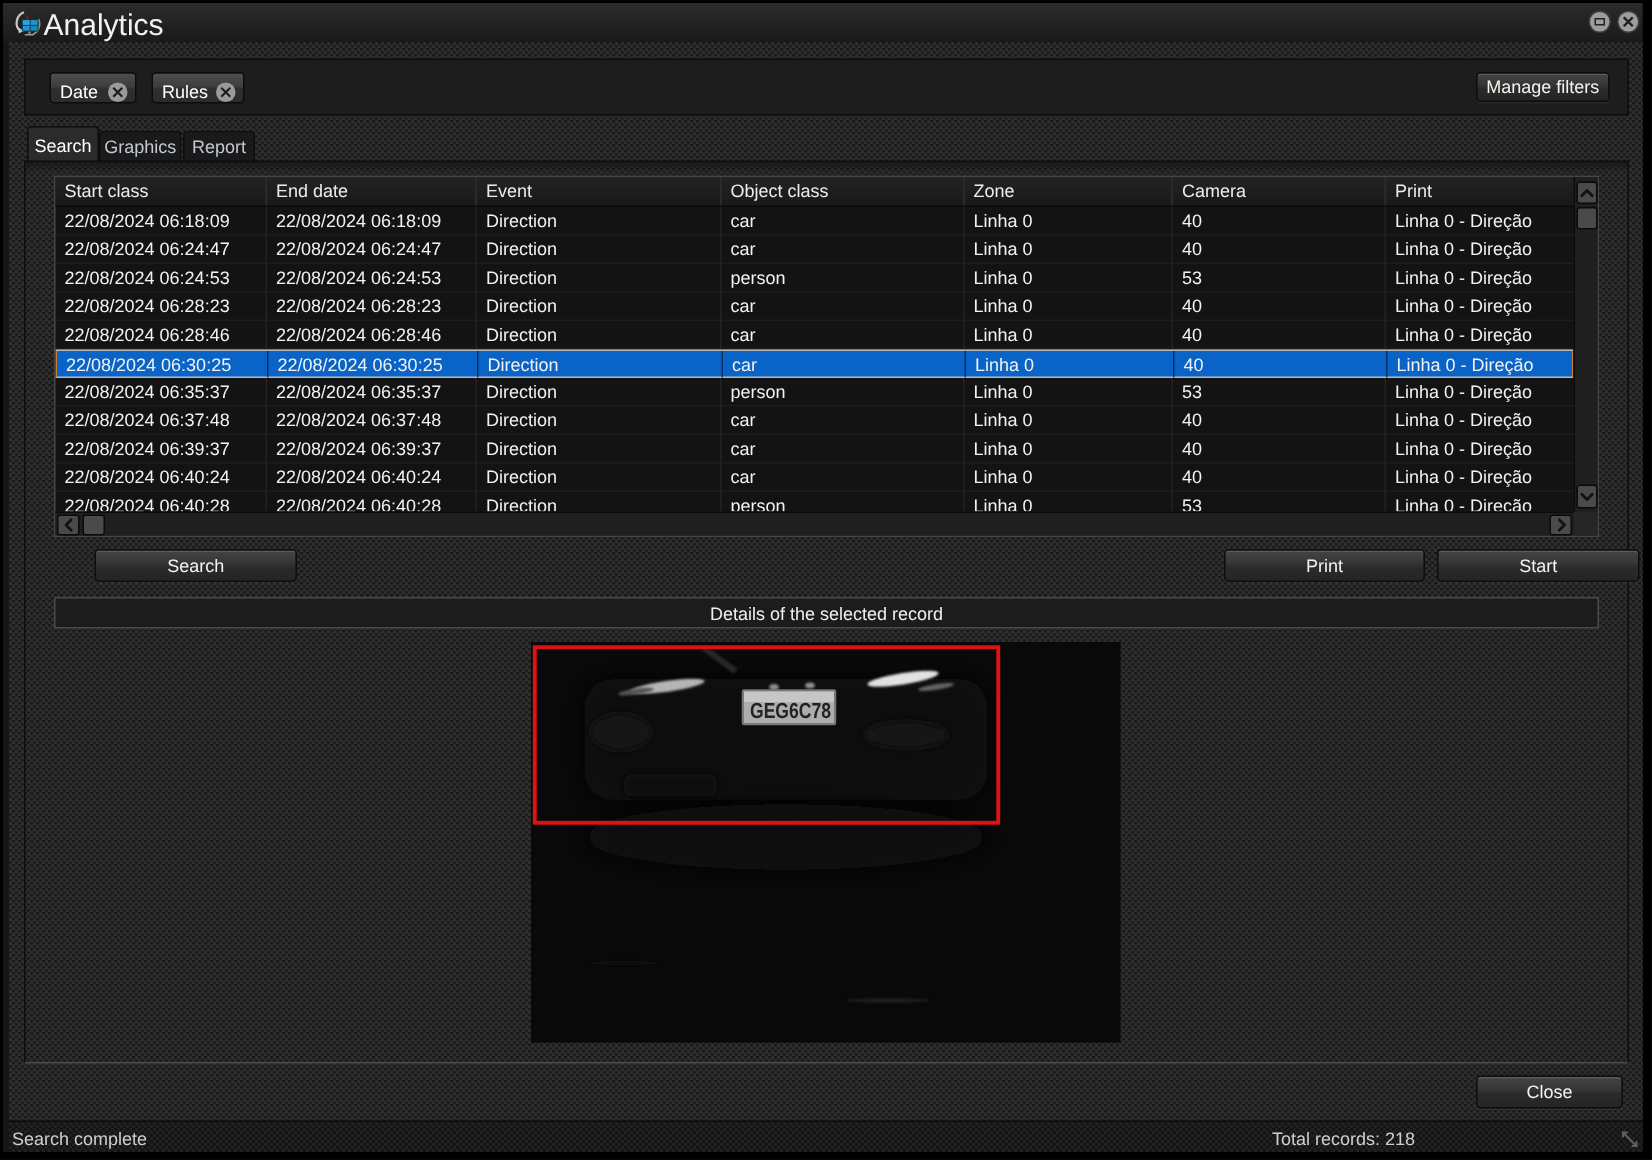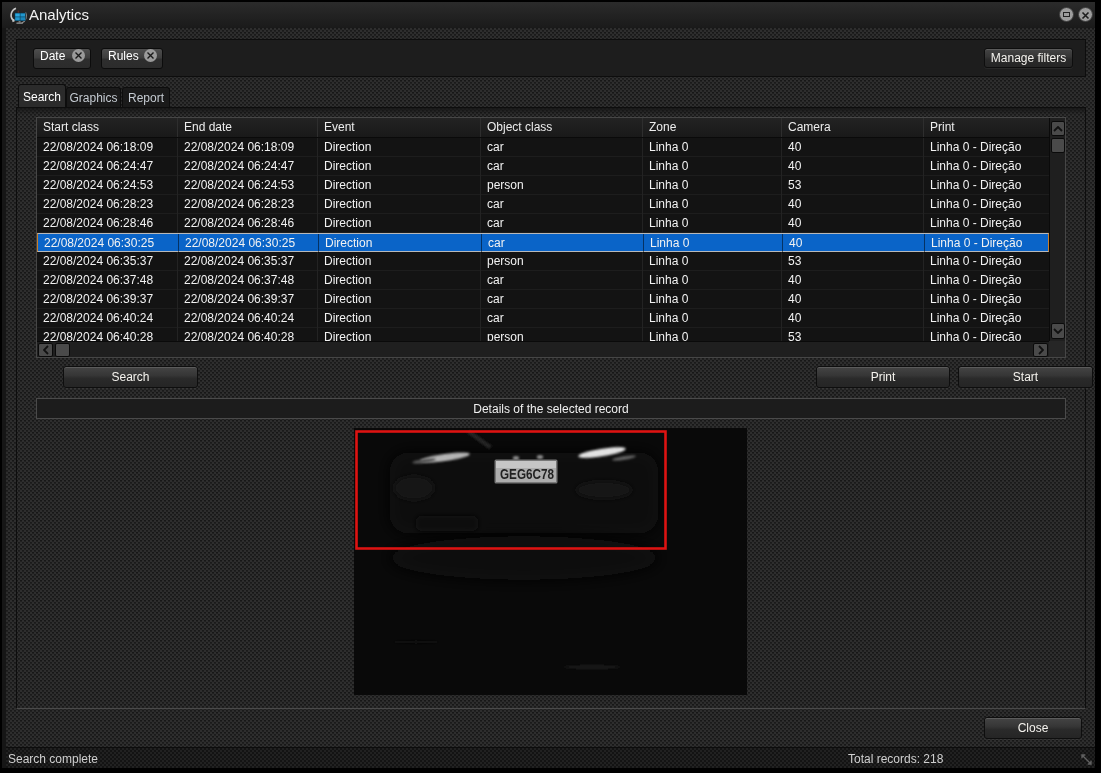--- a/index.html
+++ b/index.html
@@ -9,36 +9,36 @@
 .tex { background-color:#232323;
   background-image:
     radial-gradient(circle at 1px 1.1px, #2e2e2e 0.9px, transparent 1.6px),
     radial-gradient(circle at 3px 3.1px, #2e2e2e 0.9px, transparent 1.6px),
     radial-gradient(circle at 1px 2.3px, #171717 0.8px, transparent 1.5px),
     radial-gradient(circle at 3px 0.3px, #171717 0.8px, transparent 1.5px),
     radial-gradient(circle at 3px 4.3px, #171717 0.8px, transparent 1.5px);
   background-size:4px 4px; }
 .titlebar { position:absolute; left:0; top:0; right:0; height:26px;
   background:linear-gradient(#2b2b2b,#1a1a1a); }
-.title-text { position:absolute; left:27px; top:4px; font-size:15px; color:#f2f2f2; }
+.title-text { position:absolute; left:27px; top:4px; font-size:20px; color:#f2f2f2; }
 .tbtn { position:absolute; top:5px; width:15px; height:15px; border-radius:50%;
   background:#9d9d9d; border:1px solid #3c3c3c; }
 .content { position:absolute; left:4px; top:26px; right:0; bottom:21px; }
 .statusbar { position:absolute; left:4px; right:0; bottom:0; height:21px;
   background-color:#1a1a1a; border-top:1px solid #0c0c0c; color:#cfcfcf; font-size:12px;
   background-image:radial-gradient(circle at 1px 1px, #212121 1px, transparent 1.5px),
     radial-gradient(circle at 3px 3px, #212121 1px, transparent 1.5px),
     radial-gradient(circle at 3px 1px, #131313 1px, transparent 1.5px),
     radial-gradient(circle at 1px 3px, #131313 1px, transparent 1.5px);
   background-size:4px 4px; }
 .chipbar { position:absolute; left:10px; right:9px; top:11px; height:38px;
   background:#1d1d1d; border:1px solid #0d0d0d; }
 .chip { position:absolute; top:8px; height:21px; border:1px solid #0c0c0c; border-radius:3px;
   background:linear-gradient(#4e4e4e 0%,#3e3e3e 45%,#2e2e2e 55%,#2c2c2c 100%);
-  color:#fff; font-size:12px; display:flex; align-items:flex-start; padding:0 5px 0 6px; justify-content:space-between; }
+  color:#fff; font-size:12px; display:flex; align-items:flex-end; padding:0 5px 0 6px; justify-content:space-between; }
 .chip .cx { flex:none; width:13px; height:13px; border-radius:50%; background:#9a9a9a;
   display:flex; align-items:center; justify-content:center; }
 .btn { position:absolute; border:1px solid #0e0e0e; border-radius:3px;
   background:linear-gradient(#444 0%,#363636 42%,#2a2a2a 58%,#252525 100%);
   color:#f5f3ee; font-size:12px; display:flex; align-items:center; justify-content:center;
   box-shadow:inset 0 1px 0 rgba(255,255,255,0.13), 0 1px 0 rgba(255,255,255,0.05);margin-left:27px; }
 .tab { position:absolute; font-size:12px; border:1px solid #0d0d0d; border-bottom:none;
   border-radius:3px 3px 0 0; display:flex; align-items:center; justify-content:center; }
 .tab.active { background:#2b2b2b; color:#fff; }
 .tab.inactive { background:#1a1a1a; color:#c4cad1; }

